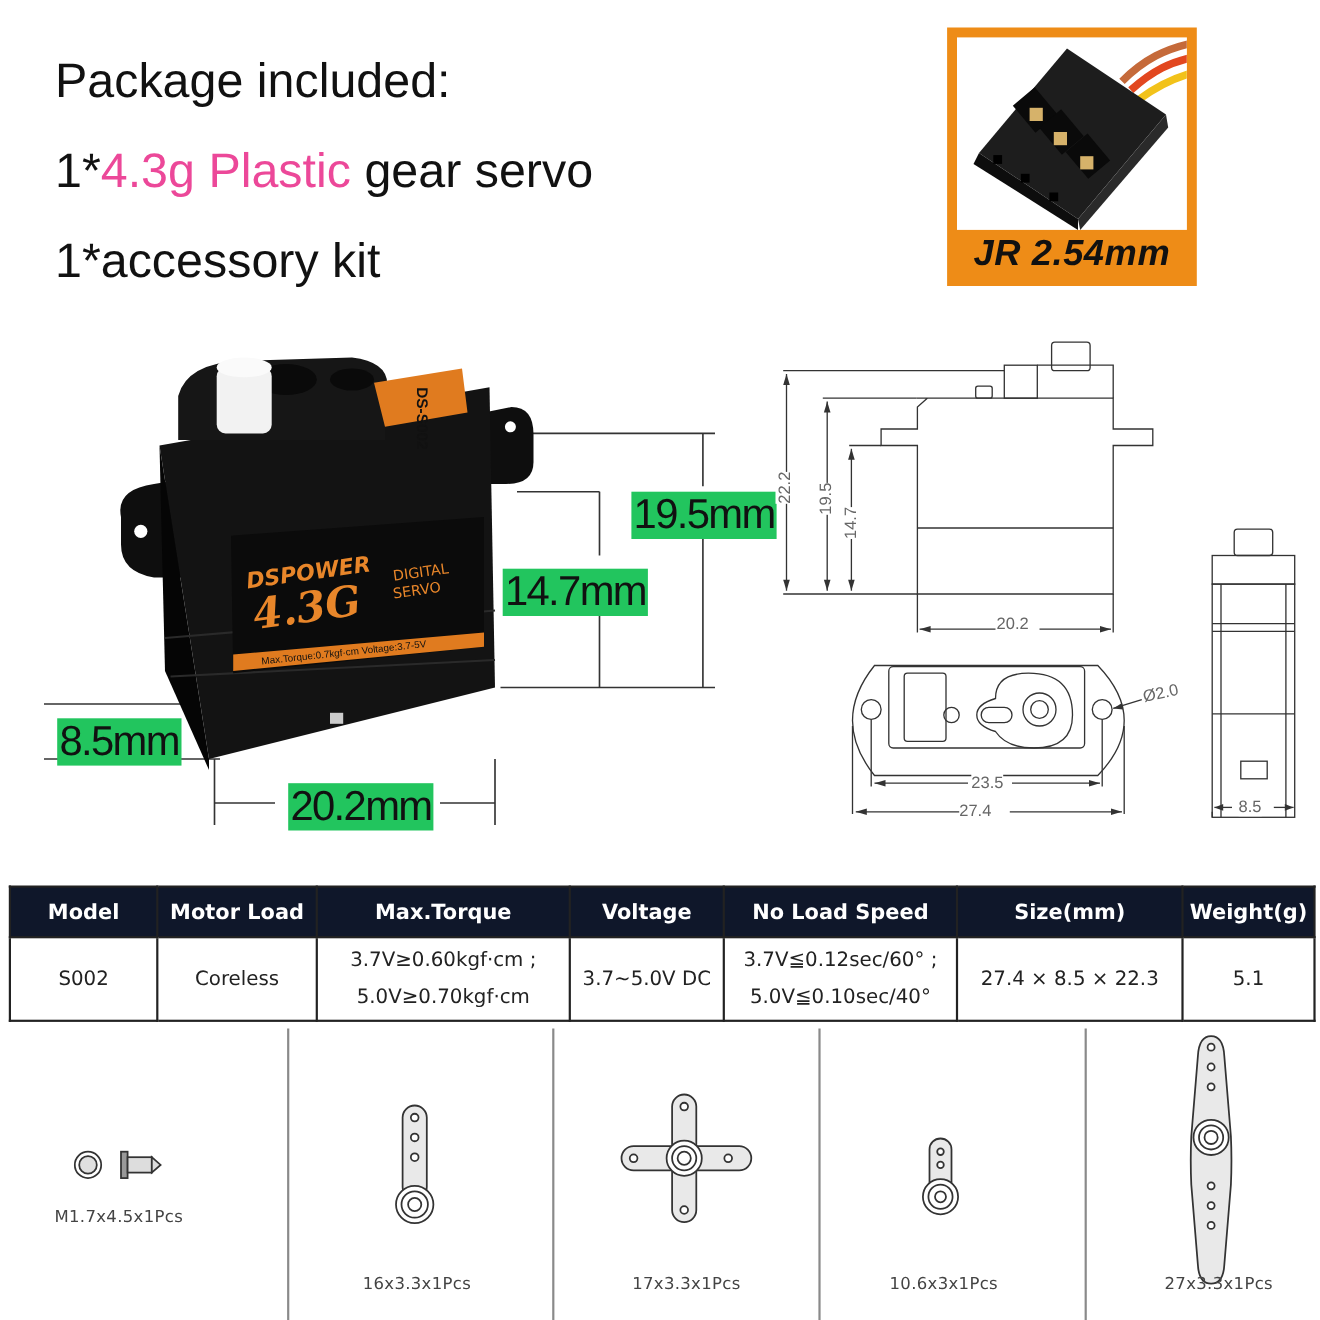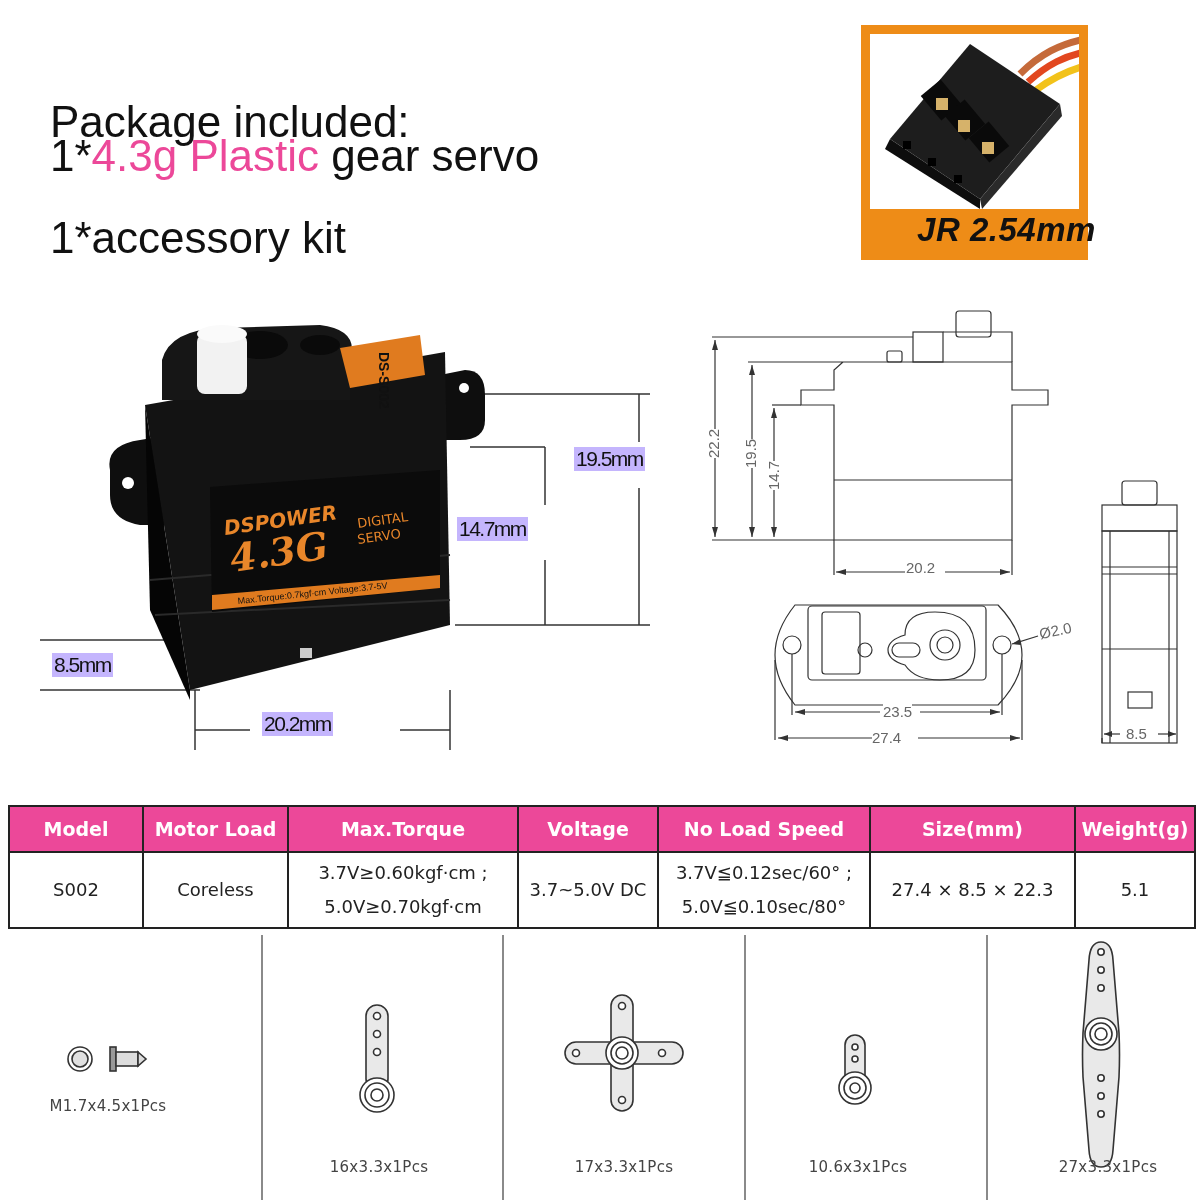--- a/index.html
+++ b/index.html
@@ -6,41 +6,41 @@
   body { width: 1200px; height: 1200px; position: relative; overflow: hidden; font-family: "Liberation Sans", sans-serif; color: #111; }
   .abs { position: absolute; }
 
   
   .pkg-line { position: absolute; left: 50px; font-size: 44px; line-height: 1; white-space: nowrap; color: #111; }
   .pkg-red { color: #ec4899; }
 
   
   .conn-box { position: absolute; left: 861px; top: 25px; width: 227px; height: 235px; background: #ee8c17; }
   .conn-inner { position: absolute; left: 9px; top: 9px; width: 209px; height: 175px; background: #fff; overflow: hidden; }
-  .conn-label { position: absolute; left: 0; top: 186px; width: 227px; text-align: center; font-size: 33px; font-weight: bold; font-style: italic; color: #111; letter-spacing: 0.5px; padding-left: 32px; }
-
-  
-  .dim-label { position: absolute; font-size: 21px; letter-spacing: -1.5px; color: #111; white-space: nowrap; background: #c4b5fd; padding: 0 2px; }
+  .conn-label { position: absolute; left: 0; top: 186px; width: 227px; text-align: center; font-size: 33px; font-weight: bold; font-style: italic; color: #111; letter-spacing: 0.5px; }
+
+  
+  .dim-label { position: absolute; font-size: 38px; letter-spacing: -1.5px; color: #111; white-space: nowrap; background: #22c55e; padding: 0 2px; }
   .drw-label { position: absolute; font-size: 15px; color: #666; white-space: nowrap; background: #fff; }
   .drw-label.v { transform: rotate(-90deg); transform-origin: left top; }
 
   
   .spec-table { position: absolute; left: 8px; top: 805px; width: 1186px; border-collapse: collapse; font-family: "DejaVu Sans", sans-serif; table-layout: fixed; }
   .spec-table th, .spec-table td { border: 2px solid #222; text-align: center; padding: 0; }
-  .spec-table th { background: #ec4899; color: #fff; font-size: 19px; font-weight: bold; height: 44px; margin-left: 44px; }
+  .spec-table th { background: #0f172a; color: #fff; font-size: 19px; font-weight: bold; height: 44px; margin-left: 44px; }
   .spec-table td { background: #fff; color: #222; font-size: 18px; height: 74px; line-height: 34px; }
 
   
   .acc-divider { position: absolute; top: 935px; width: 2px; height: 265px; background: #8a8a8a; }
   .acc-label { position: absolute; font-family: "DejaVu Sans", sans-serif; font-size: 15px; color: #444; white-space: nowrap; transform: translateX(-50%); letter-spacing: 0.3px; }
 </style>
 </head>
 <body>
 
-<div class="pkg-line" style="top:52px;margin-top:48px;">Package included:</div>
+<div class="pkg-line" style="top:52px;">Package included:</div>
 <div class="pkg-line" style="top:134px;">
   <span>1*</span><span class="pkg-red">4.3g Plastic</span><span> gear servo</span>
 </div>
 <div class="pkg-line" style="top:216px;">1*accessory kit</div>
 
 <div class="conn-box">
   <div class="conn-inner">
     <svg width="209" height="175" viewBox="0 0 209 175">
 
       <path d="M150 40 C170 20 190 10 215 5" stroke="#c56a3a" stroke-width="7" fill="none"></path>
@@ -229,21 +229,21 @@
     <tr>
       <td>S002</td>
       <td>Coreless</td>
       <td>
         <div>3.7V≥0.60kgf·cm ;</div>
         <div>5.0V≥0.70kgf·cm</div>
       </td>
       <td>3.7~5.0V DC</td>
       <td>
         <div>3.7V≦0.12sec/60° ;</div>
-        <div>5.0V≦0.10sec/80°</div>
+        <div>5.0V≦0.10sec/40°</div>
       </td>
       <td>27.4 × 8.5 × 22.3</td>
       <td>5.1</td>
     </tr>
   </tbody>
 </table>
 
 <div class="acc-divider" style="left:261px;"></div>
 <div class="acc-divider" style="left:502px;"></div>
 <div class="acc-divider" style="left:744px;"></div>

